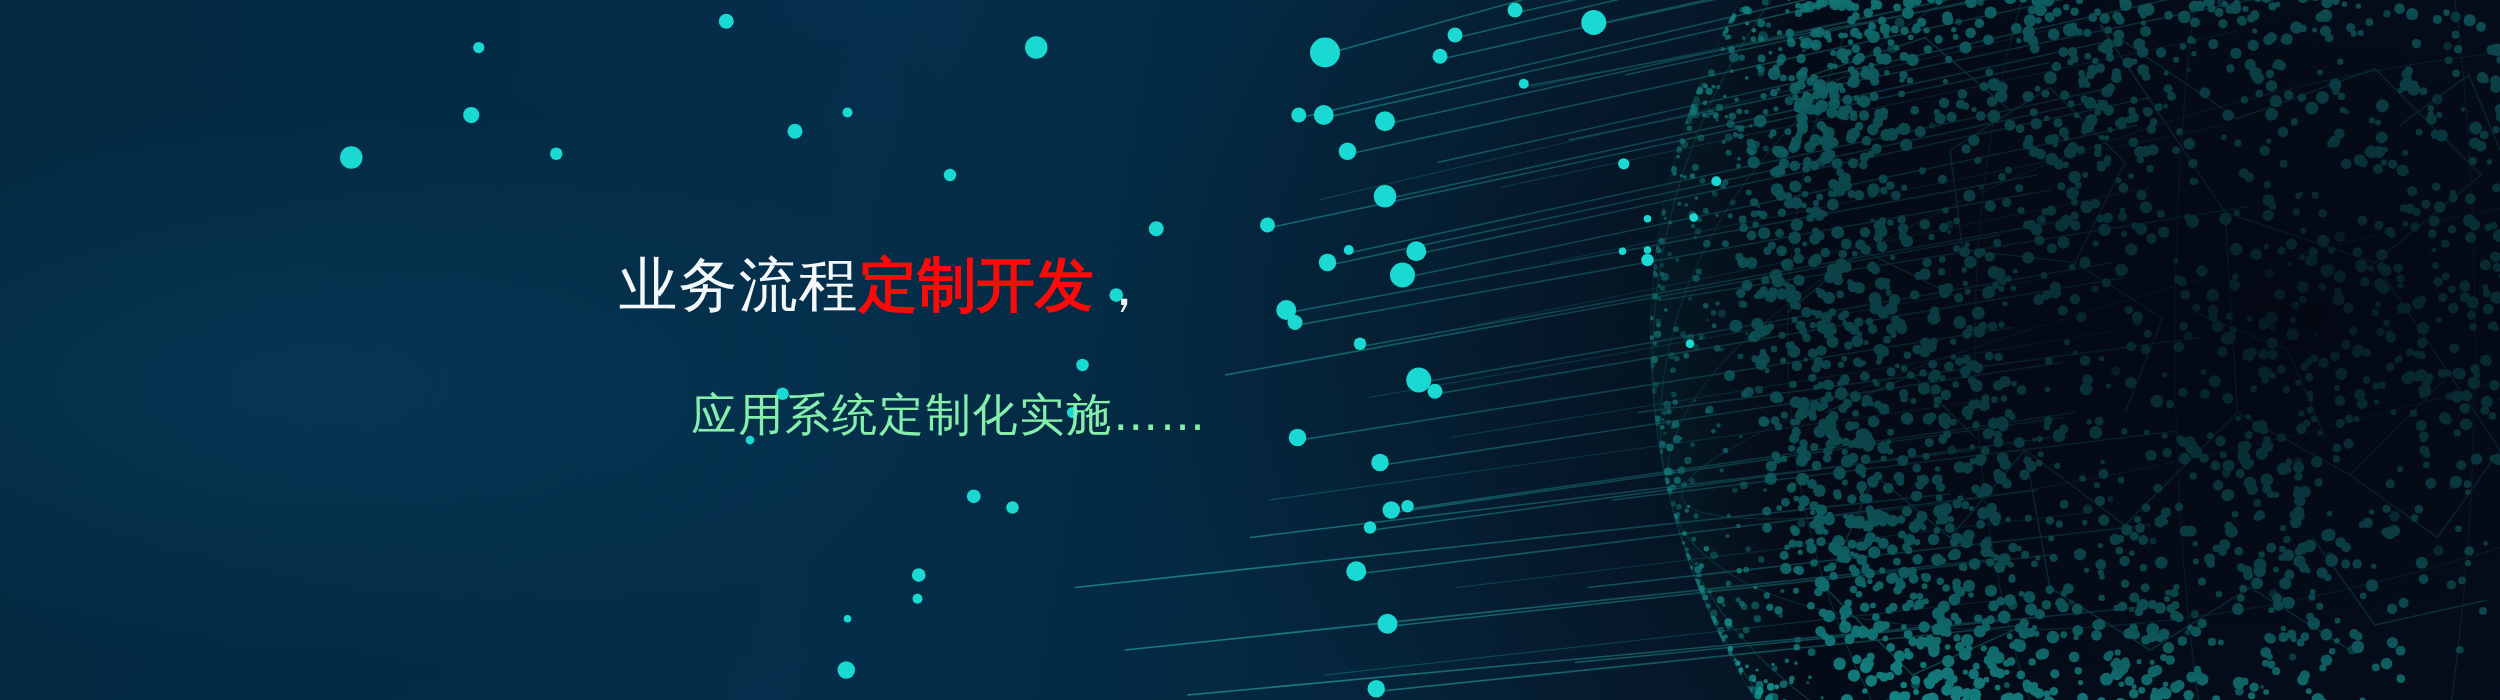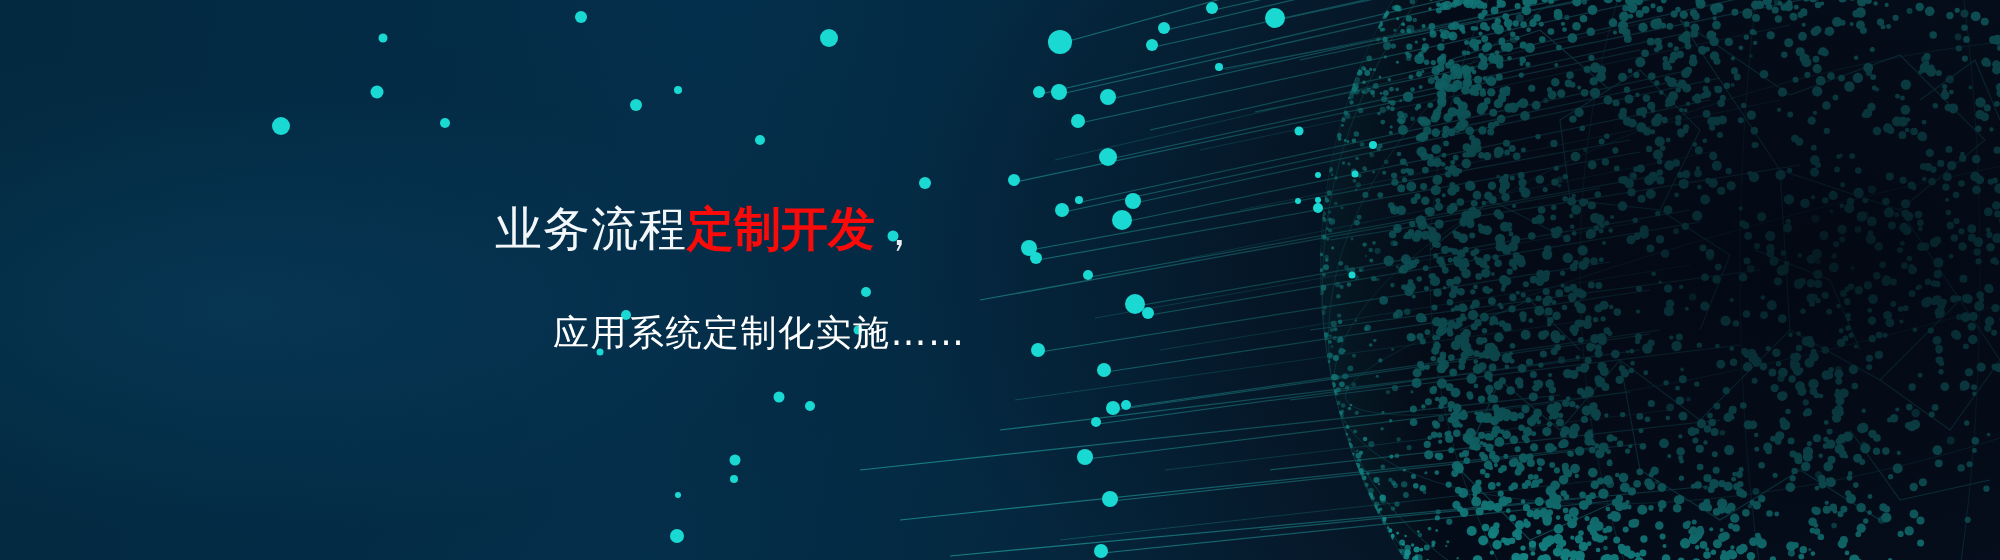--- a/index.html
+++ b/index.html
@@ -87,21 +87,21 @@
     margin-left: 2px;
   }
   .subline {
     position: absolute;
     left: 553px;
     top: 315px;
     white-space: nowrap;
     font-size: 36px;
     line-height: 1;
     letter-spacing: 1.5px;
-    color: #ffffff;
+    color: #86efac;
     font-weight: 400;
     font-family: "DejaVu Sans", "Liberation Sans", sans-serif;
   }
 </style>
 </head>
 <body>
 
 <div id="banner">
 
   <div class="bg-base"></div>

